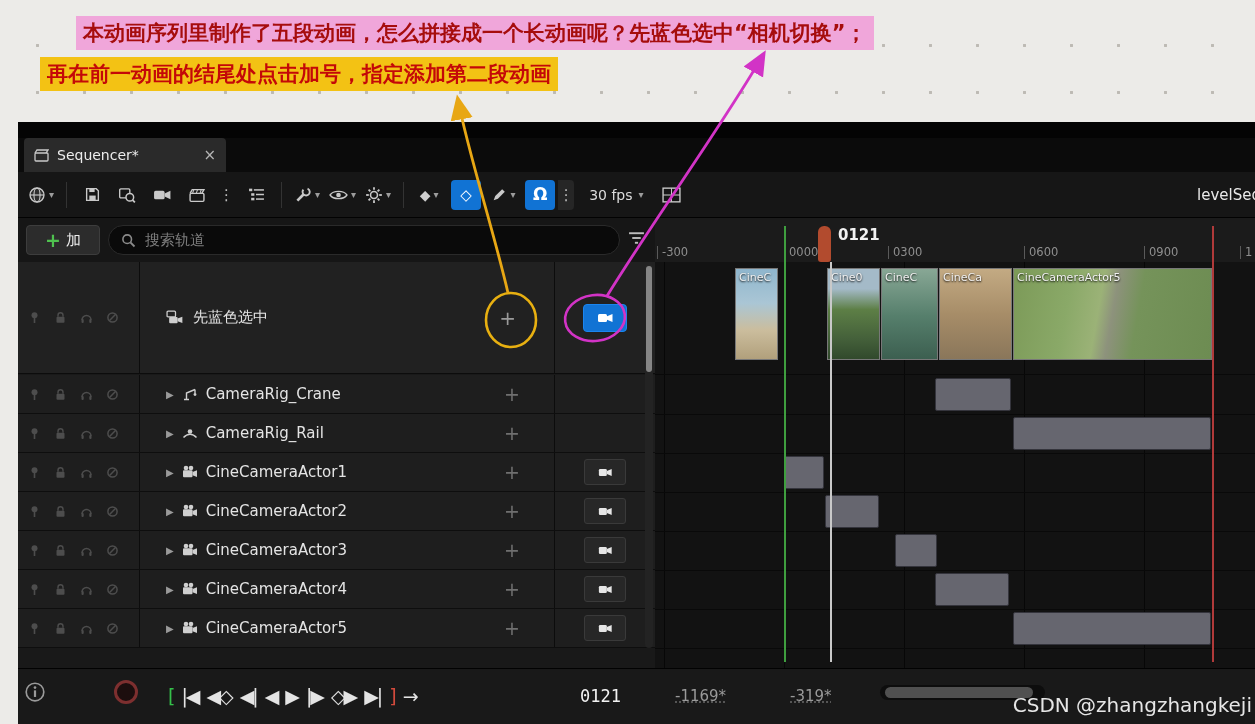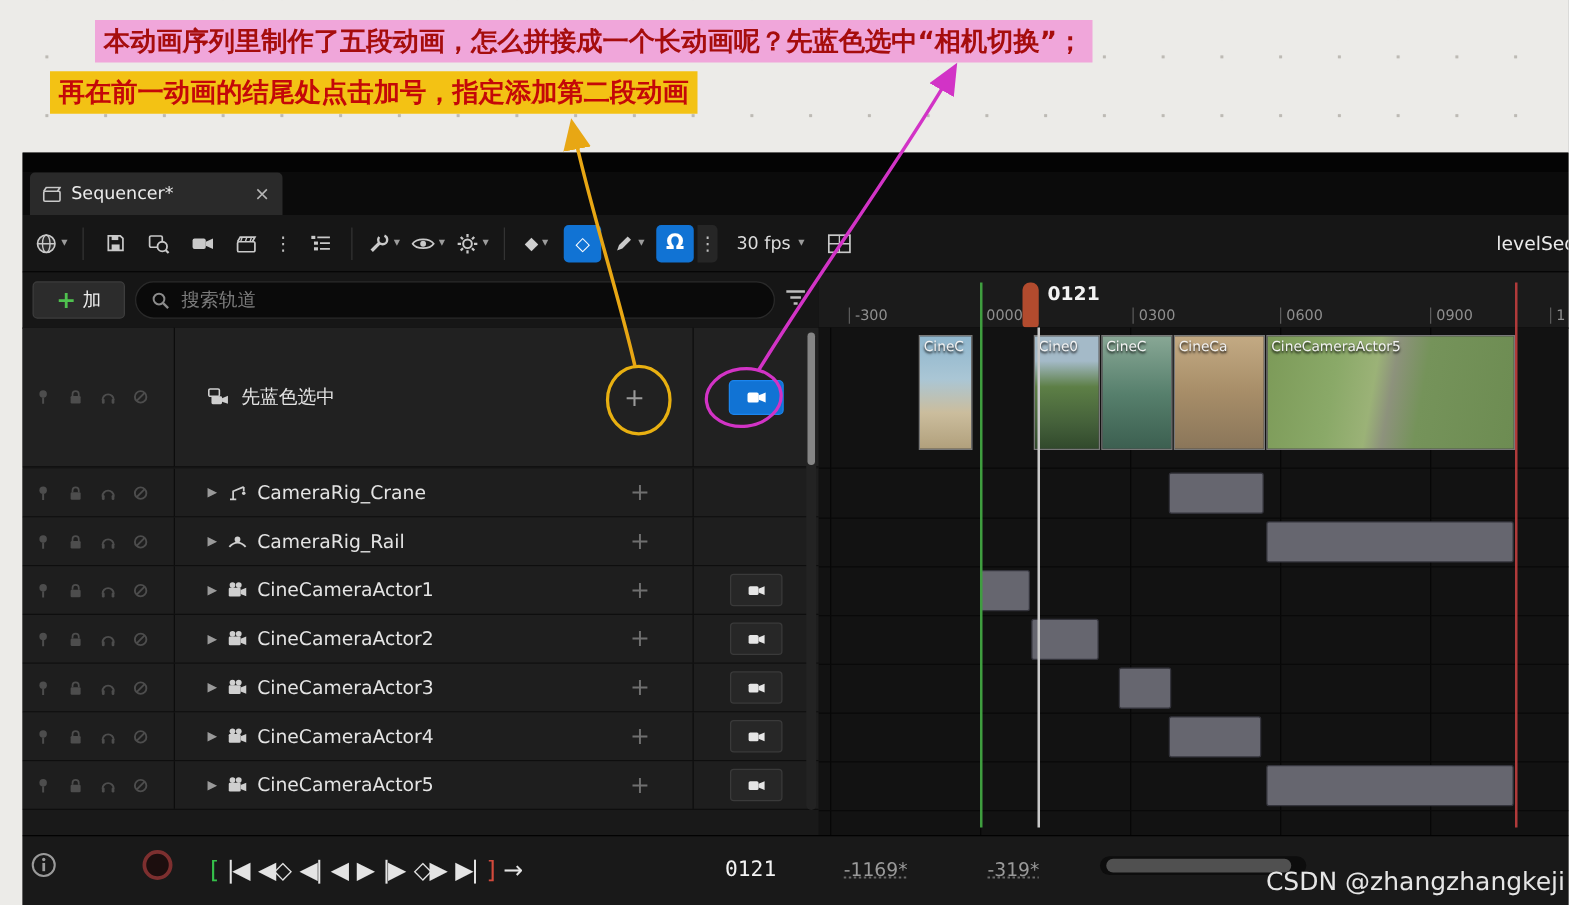--- a/index.html
+++ b/index.html
@@ -272,23 +272,23 @@
           <svg width="17" height="14" viewBox="0 0 16 13">
             <line x1="1" y1="2" x2="15" y2="2" stroke="#bdbdbd" stroke-width="1.8"></line>
             <line x1="4" y1="6.5" x2="12" y2="6.5" stroke="#bdbdbd" stroke-width="1.8"></line>
             <line x1="6.5" y1="11" x2="9.5" y2="11" stroke="#bdbdbd" stroke-width="1.8"></line>
           </svg>
         </span>
     </div>
 
     <div class="ruler">
 
-    <span class="tick" style="left: 24px; text-align: right;">-300</span>
+    <span class="tick" style="left: 2px; text-align: right;">-300</span>
         <span class="tick" style="left: 129px;">0000</span>
-        <span class="tick" style="left: 251px; text-align: right;">0300</span>
+        <span class="tick" style="left: 233px; text-align: right;">0300</span>
         <span class="tick" style="left: 369px;">0600</span>
         <span class="tick" style="left: 489px;">0900</span>
         <span class="tick" style="left: 585px;">1</span>
         <div class="ph-marker"></div>
         <div class="ph-label">0121</div>
       </div>
 
     <div class="panel-body">
 
       <div class="cc-row">

